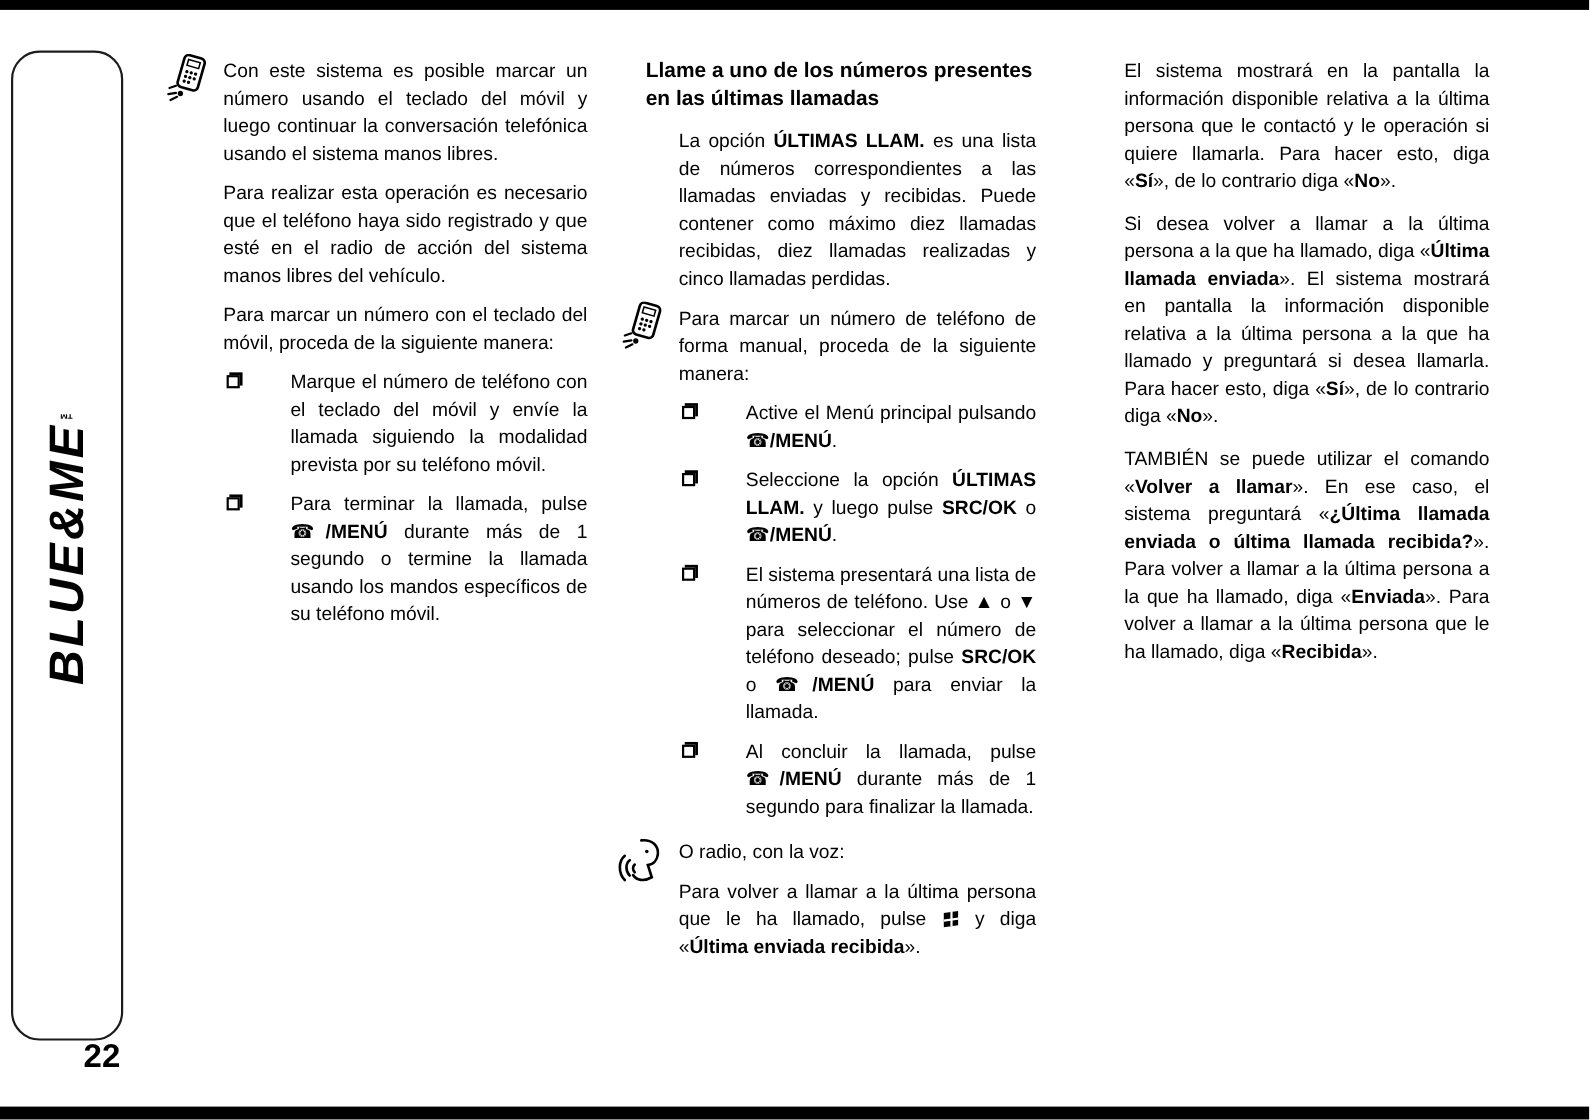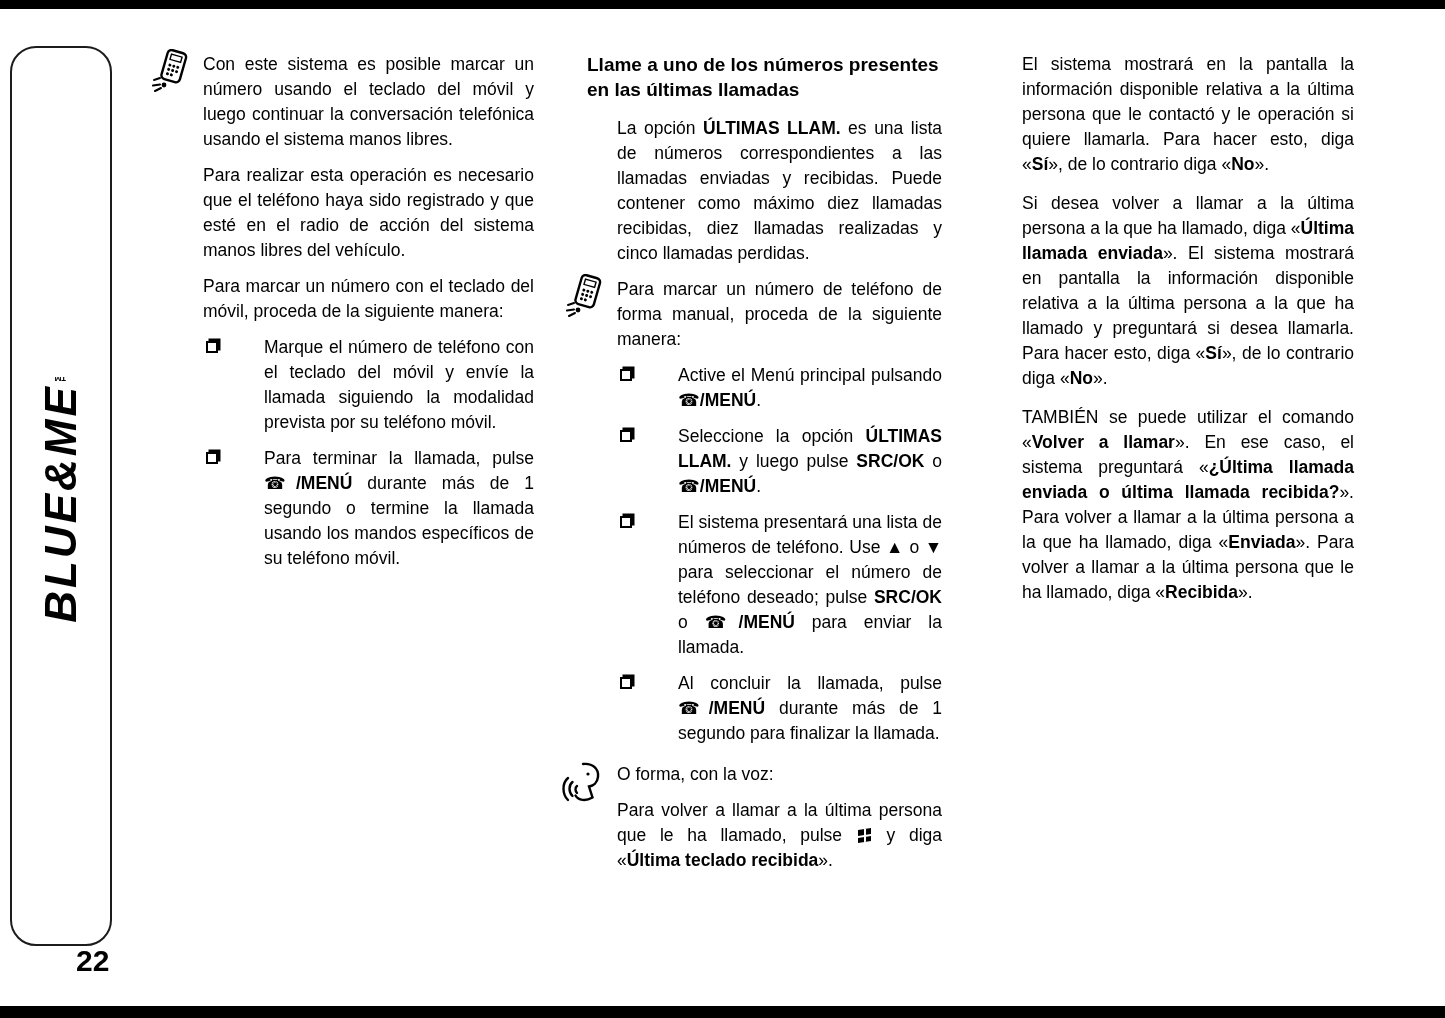--- a/index.html
+++ b/index.html
@@ -170,23 +170,23 @@
             <svg width="44" height="50" viewBox="0 0 44 50" aria-hidden="true">
               <g fill="none" stroke="#000" stroke-width="2.4" stroke-linecap="round">
                 <path d="M22 5 c10 -1 16 5 15 13 c-0.7 6 -5 9 -9 9.5 l3.5 11 c-7 4 -14 3 -17 -2"></path>
                 <path d="M16 27 c-2 1.5 -2 5 0 7"></path>
                 <path d="M11.5 23 c-4 3 -4 10 0 14"></path>
                 <path d="M7 19 c-6 5 -6 16 0 22"></path>
               </g>
               <circle cx="27" cy="15" r="1.6" fill="#000"></circle>
             </svg>
           </span>
-          <span><span>O forma, con la voz:</span></span>
+          <span><span>O radio, con la voz:</span></span>
         </p>
-        <p class="tx"><span>Para volver a llamar a la última persona que le ha llamado, pulse </span><span class="inline-icon windows"></span><span> y diga «</span><b>Última teclado recibida</b><span>».</span></p>
+        <p class="tx"><span>Para volver a llamar a la última persona que le ha llamado, pulse </span><span class="inline-icon windows"></span><span> y diga «</span><b>Última enviada recibida</b><span>».</span></p>
       </div>
     </section>
 
     <section class="col col3">
       <div class="bodyfull">
         <p class="tx" style="margin-bottom:14px;"><span>El sistema mostrará en la pantalla la información disponible relativa a la última persona que le contactó y le operación si quiere llamarla. Para hacer esto, diga «</span><b>Sí</b><span>», de lo contrario diga «</span><b>No</b><span>».</span></p>
         <p class="tx" style="margin-bottom:14px;"><span>Si desea volver a llamar a la última persona a la que ha llamado, diga «</span><b>Última llamada enviada</b><span>». El sistema mostrará en pantalla la información disponible relativa a la última persona a la que ha llamado y preguntará si desea llamarla. Para hacer esto, diga «</span><b>Sí</b><span>», de lo contrario diga «</span><b>No</b><span>».</span></p>
         <p class="tx"><span>TAMBIÉN se puede utilizar el comando «</span><b>Volver a llamar</b><span>». En ese caso, el sistema preguntará «</span><b>¿Última llamada enviada o última llamada recibida?</b><span>». Para volver a llamar a la última persona a la que ha llamado, diga «</span><b>Enviada</b><span>». Para volver a llamar a la última persona que le ha llamado, diga «</span><b>Recibida</b><span>».</span></p>
       </div>
     </section>

